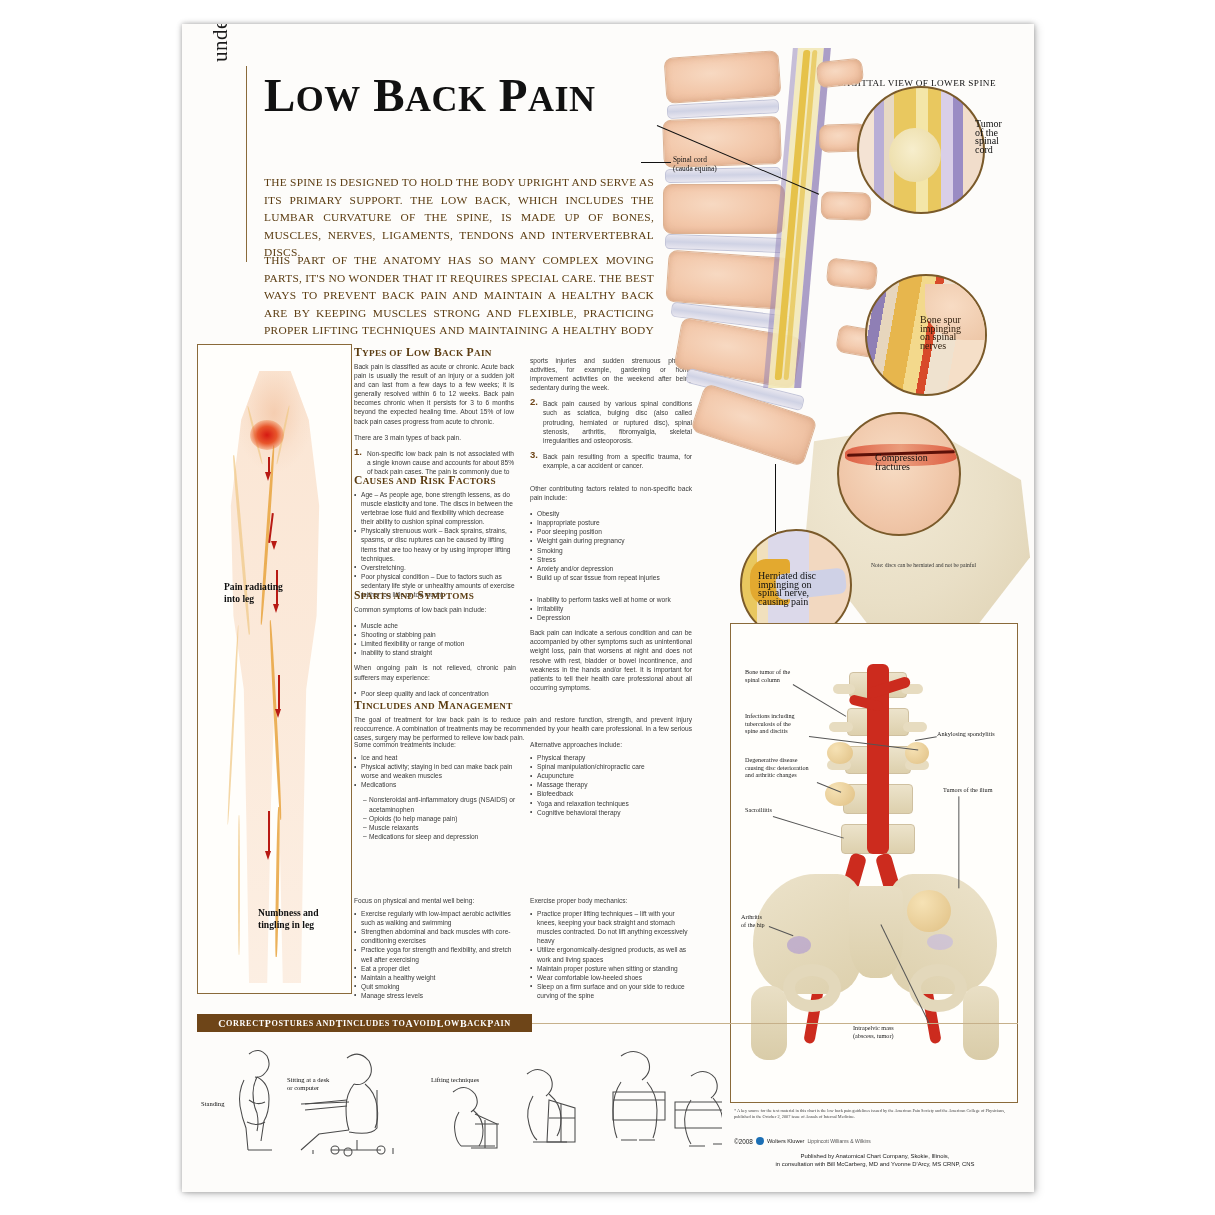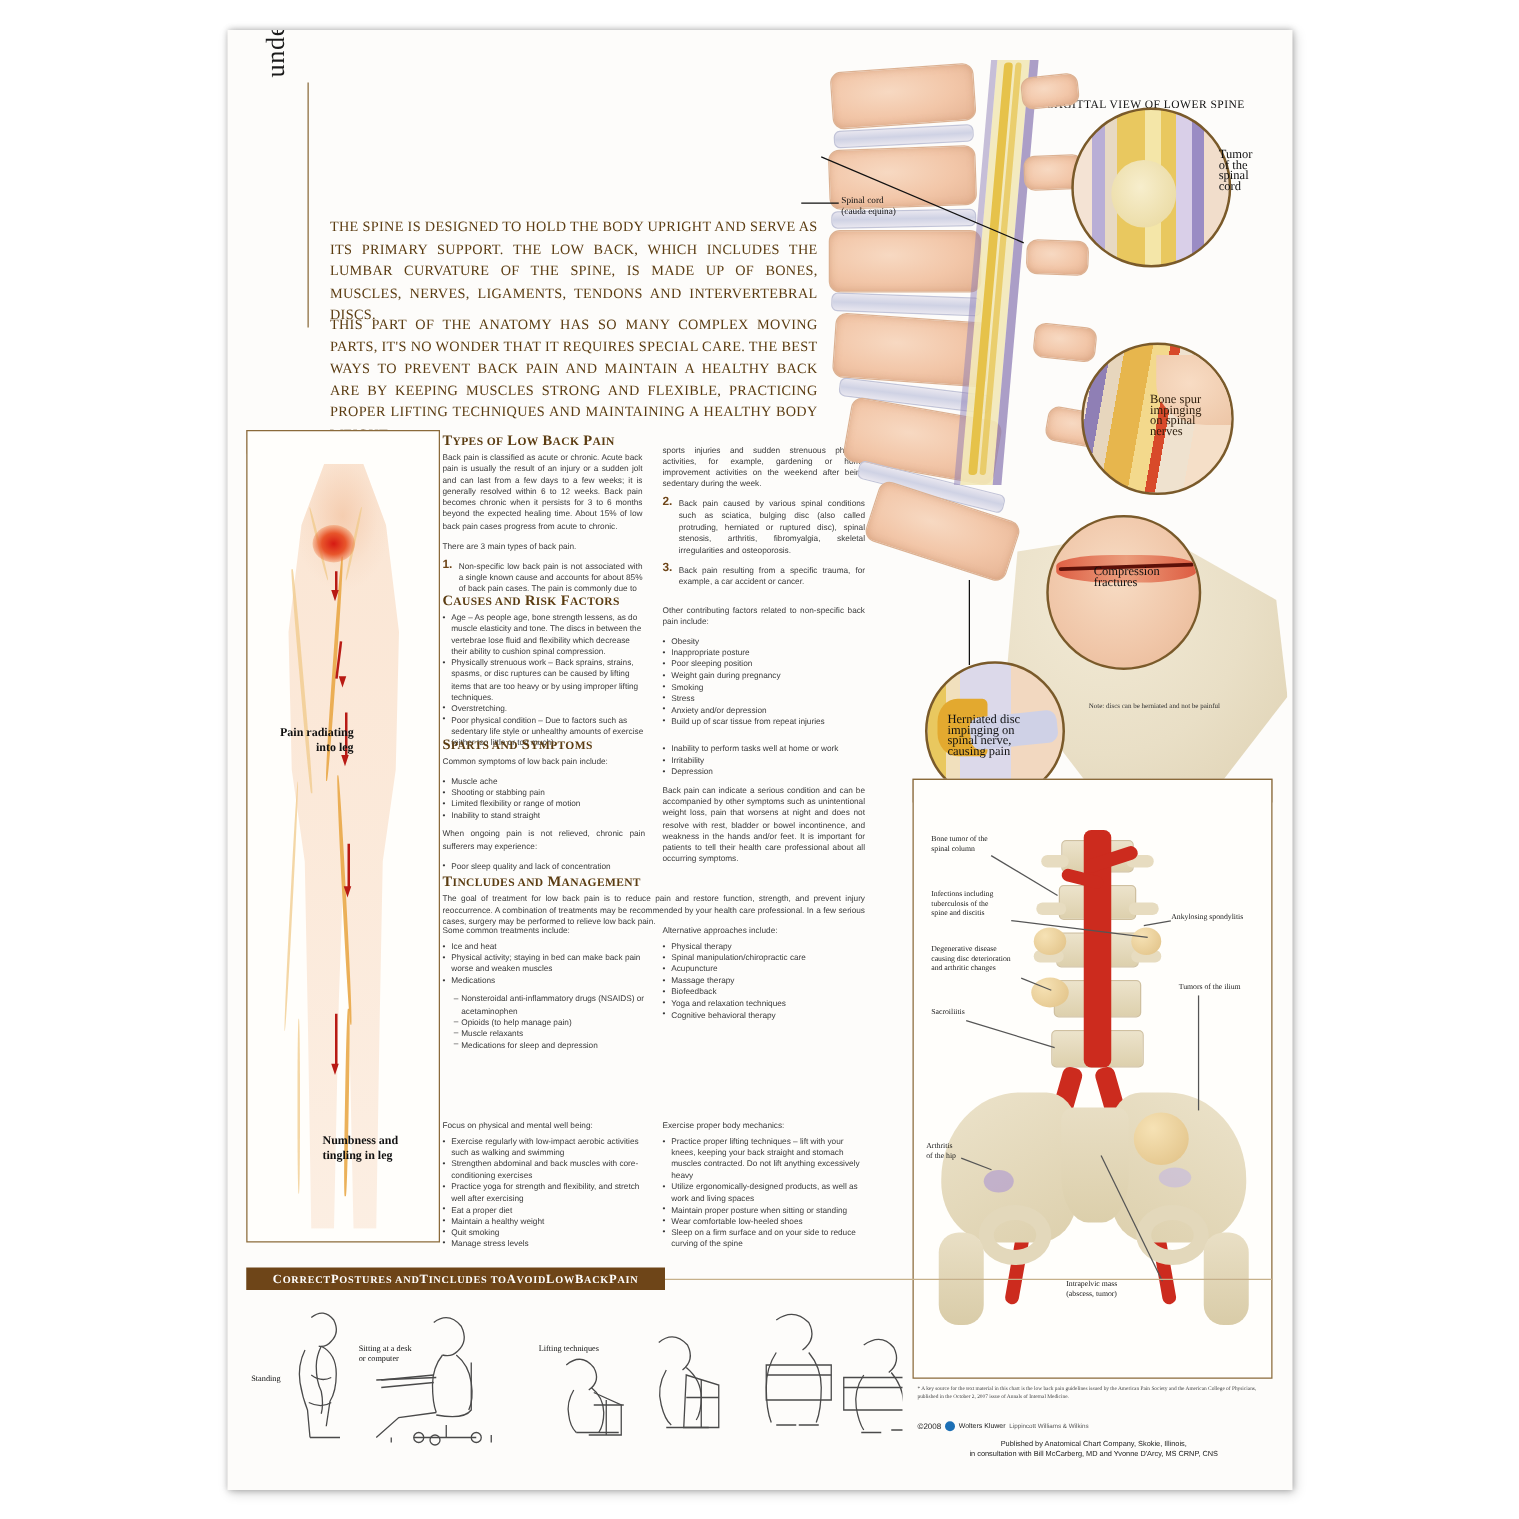--- a/index.html
+++ b/index.html
@@ -74,21 +74,21 @@
     position:absolute; left:52px; top:75px; width:34px; height:30px;
     background: radial-gradient(ellipse at center, #d61a12 0%, #e8552b 40%, rgba(240,140,80,.35) 72%, transparent 100%);
     border-radius:50%;
   }
   .arrow { position:absolute; width:0;height:0; border-left:3.4px solid transparent; border-right:3.4px solid transparent; border-top:9px solid #b81a14; }
   .arrow-stem { position:absolute; width:2.2px; background:#b81a14; }
   .fig-label {
     position: absolute; font-family:"Liberation Serif", serif;
     font-size: 9.6px; color:#111; line-height:12px; font-weight:600;
   }
-  #lbl-radiate { left: 26px; top: 236px; text-align: right; }
+  #lbl-radiate { left: 26px; top: 236px; }
   #lbl-numb   { left: 60px; top: 562px; }
 
   
   .textcol { position: absolute; font-family: "Liberation Sans", sans-serif; color:#2c2c2c; }
   .h2 {
     font-family: "Liberation Serif", serif;
     color:#5b3c11; font-size: 11.6px; font-weight: bold;
     letter-spacing: .3px; margin-bottom: 3px;
   }
   .h2 .c { font-size: 9.2px; }
@@ -168,20 +168,21 @@
   .wk-dot { width:8px; height:8px; border-radius:50%; background:#1c6fb5; display:inline-block; }
   .pubinfo { position:absolute; left:552px; top:1128px; width:282px; text-align:center; font-family:"Liberation Sans", sans-serif; font-size:5.9px; line-height:8px; color:#222; }
 </style>
 </head>
 <body>
 
 <div id="poster">
 
   <div class="understanding">understanding</div>
   <div class="vrule"></div>
+  <div class="title">L<span class="sc">OW</span> B<span class="sc">ACK</span> P<span class="sc">AIN</span></div>
 
   <div class="intro" id="intro2">
     <span>THE SPINE IS DESIGNED TO HOLD THE BODY UPRIGHT AND SERVE AS ITS PRIMARY SUPPORT. THE LOW BACK, WHICH INCLUDES THE LUMBAR CURVATURE OF THE SPINE, IS MADE UP OF BONES, MUSCLES, NERVES, LIGAMENTS, TENDONS AND INTERVERTEBRAL DISCS.</span>
   </div>
   <div class="intro" id="intro3">
     <span>THIS PART OF THE ANATOMY HAS SO MANY COMPLEX MOVING PARTS, IT'S NO WONDER THAT IT REQUIRES SPECIAL CARE. THE BEST WAYS TO PREVENT BACK PAIN AND MAINTAIN A HEALTHY BACK ARE BY KEEPING MUSCLES STRONG AND FLEXIBLE, PRACTICING PROPER LIFTING TECHNIQUES AND MAINTAINING A HEALTHY BODY WEIGHT.</span>
   </div>
 
   <div class="bar" id="injury-bar">PAIN RADIATING FROM INJURY</div>
   <div id="injury-panel">

